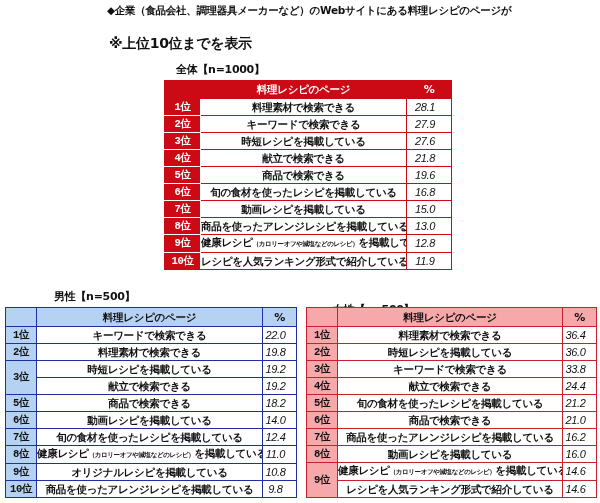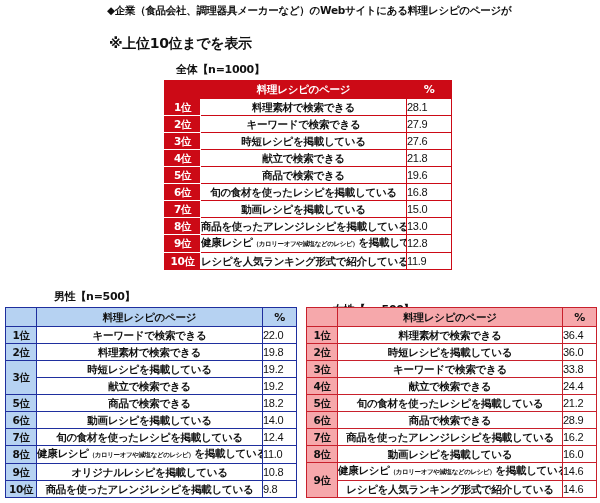--- a/index.html
+++ b/index.html
@@ -4,23 +4,23 @@
 <style>
   html, body { margin: 0; padding: 0; background: #ffffff; }
   body { width: 600px; height: 503px; position: relative; overflow: hidden;
          font-family: "DejaVu Sans", "Liberation Sans", sans-serif; color: #111; }
   .title { position: absolute; left: 107px; top: 3px; font-size: 10.5px; font-weight: bold; line-height: 14px; letter-spacing: -0.3px; }
   .title .l2 { padding-left: 12px; display: block; }
   .note { position: absolute; left: 109px; top: 35px; font-size: 14px; font-weight: bold; letter-spacing: -0.3px; }
   .caption { position: absolute; font-size: 11px; font-weight: bold; letter-spacing: -0.3px; }
   table { position: absolute; border-collapse: collapse; table-layout: fixed; font-weight: bold; }
   td, th { padding: 0; height: 16px; line-height: 15px; font-size: 10.5px; white-space: nowrap; overflow: hidden; letter-spacing: -0.3px; }
-  td.rank { text-align: center; }
+  td.rank { text-align: center; font-family: Liberation Mono, monospace; }
   td.item { text-align: center; }
-  td.pct { text-align: left; padding-right: 8px; font-size: 11px; font-weight: normal; font-family: "Liberation Sans", sans-serif; }
+  td.pct { text-align: center; padding-right: 8px; font-size: 11px; font-weight: normal; font-family: "Liberation Sans", sans-serif; font-style: italic; }
   th { font-weight: bold; }
   th.pct { font-size: 11px; text-align: center; }
   small.paren { font-size: 6.5px; font-weight: bold; letter-spacing: -0.4px; }
 
   
   table.main { left: 164px; top: 80px; width: 288px; }
   table.main th { background: #cc0a16; color: #fff; border: 1px solid #cc0a16; border-left-color: #ffffff; height: 17px; }
   table.main th.rank { border-left-color: #cc0a16; }
   table.main td.rank { background: #cc0a16; color: #fff; border: 1px solid #ffffff; border-left-color: #cc0a16; font-size: 10.5px; }
   table.main td.item, table.main td.pct { background: #fff; border: 1px solid #cc0a16; }
@@ -217,21 +217,21 @@
         <td class="pct">24.4</td>
       </tr>
     <tr>
         <td class="rank">5位</td>
         <td class="item">旬の食材を使ったレシピを掲載している</td>
         <td class="pct">21.2</td>
       </tr>
     <tr>
         <td class="rank">6位</td>
         <td class="item">商品で検索できる</td>
-        <td class="pct">28.9</td>
+        <td class="pct">21.0</td>
       </tr>
     <tr>
         <td class="rank">7位</td>
         <td class="item">商品を使ったアレンジレシピを掲載している</td>
         <td class="pct">16.2</td>
       </tr>
     <tr>
         <td class="rank">8位</td>
         <td class="item">動画レシピを掲載している</td>
         <td class="pct">16.0</td>

